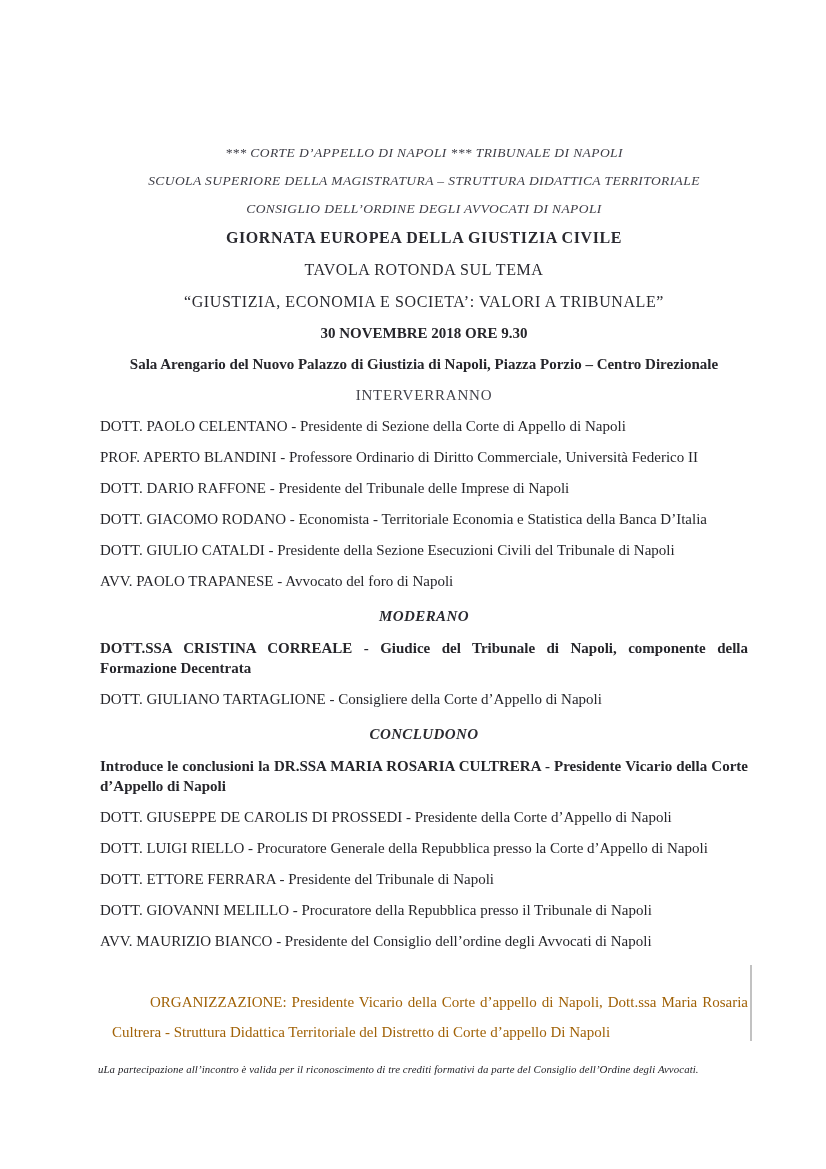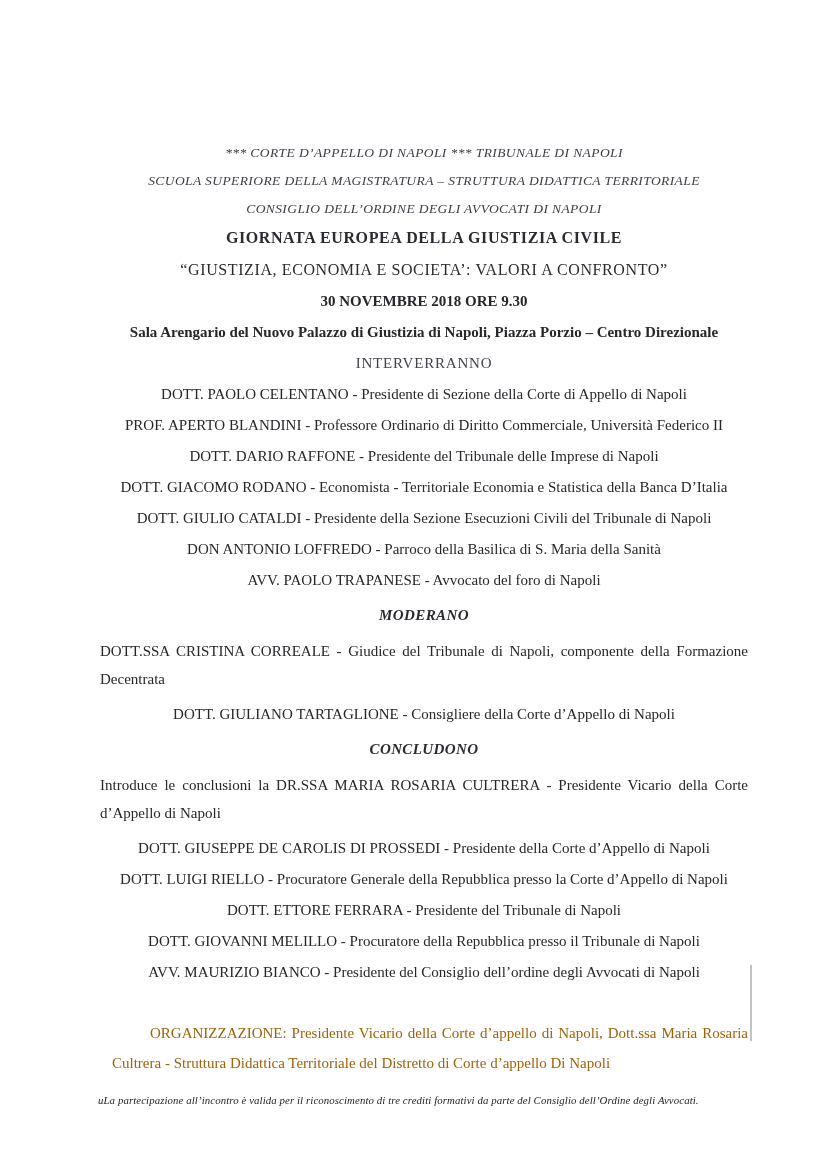--- a/index.html
+++ b/index.html
@@ -59,25 +59,26 @@
     color: #2a2a30;
     letter-spacing: 0.4px;
     margin-top: 4px;
     font-style: italic;
   }
   .speaker {
     font-size: 15px;
     line-height: 19px;
     margin-bottom: 12px;
     color: #26262b;
-    text-align: center;
+    text-align: left;
   }
   .speaker.justify {
     text-align: justify;
-    line-height: 28px;
+    line-height: 20px;
+    font-weight: bold;
   }
   .speaker.last-in-section { margin-bottom: 16px; }
   .org-block {
     margin-top: 36px;
     font-size: 15px;
     line-height: 30px;
     text-align: justify;
     text-indent: 38px;
     padding-left: 12px;
     color: #a16207;
@@ -103,33 +104,33 @@
 <body>
 
 <div class="page">
   <div class="content">
 
     <div class="hdr-it center">*** CORTE D’APPELLO DI NAPOLI  *** TRIBUNALE DI NAPOLI</div>
     <div class="hdr-it center">SCUOLA SUPERIORE DELLA MAGISTRATURA – STRUTTURA DIDATTICA TERRITORIALE</div>
     <div class="hdr-it center">CONSIGLIO DELL’ORDINE DEGLI AVVOCATI DI NAPOLI</div>
 
     <div class="title-line center first">GIORNATA EUROPEA DELLA GIUSTIZIA CIVILE</div>
-    <div class="title-line center">“GIUSTIZIA, ECONOMIA E SOCIETA’: VALORI A CONFRONTO”</div>
+    <div class="title-line center">TAVOLA ROTONDA SUL TEMA</div>
+    <div class="title-line center">“GIUSTIZIA, ECONOMIA E SOCIETA’: VALORI A TRIBUNALE”</div>
 
     <div class="info-line center">30 NOVEMBRE 2018 ORE 9.30</div>
     <div class="info-line center">Sala Arengario del Nuovo Palazzo di Giustizia di Napoli, Piazza Porzio – Centro Direzionale</div>
 
     <div class="section-heading center">INTERVERRANNO</div>
 
     <div class="speaker">DOTT. PAOLO CELENTANO - Presidente di Sezione della Corte di Appello di Napoli</div>
     <div class="speaker">PROF. APERTO BLANDINI - Professore Ordinario di Diritto Commerciale, Università Federico II</div>
     <div class="speaker">DOTT. DARIO RAFFONE - Presidente del Tribunale delle Imprese di Napoli</div>
     <div class="speaker">DOTT. GIACOMO RODANO - Economista - Territoriale Economia e Statistica della Banca D’Italia</div>
     <div class="speaker">DOTT. GIULIO CATALDI - Presidente della Sezione Esecuzioni Civili del Tribunale di Napoli</div>
-    <div class="speaker">DON ANTONIO LOFFREDO - Parroco della Basilica di S. Maria della Sanità</div>
     <div class="speaker last-in-section">AVV.  PAOLO TRAPANESE - Avvocato del foro di Napoli</div>
 
     <div class="section-heading bold center">MODERANO</div>
 
     <div class="speaker justify">DOTT.SSA CRISTINA CORREALE - Giudice del Tribunale di Napoli, componente della Formazione Decentrata</div>
     <div class="speaker last-in-section">DOTT. GIULIANO TARTAGLIONE - Consigliere della Corte d’Appello di Napoli</div>
 
     <div class="section-heading bold center">CONCLUDONO</div>
 
     <div class="speaker justify">Introduce le conclusioni la DR.SSA MARIA ROSARIA CULTRERA - Presidente Vicario della Corte d’Appello di Napoli</div>

